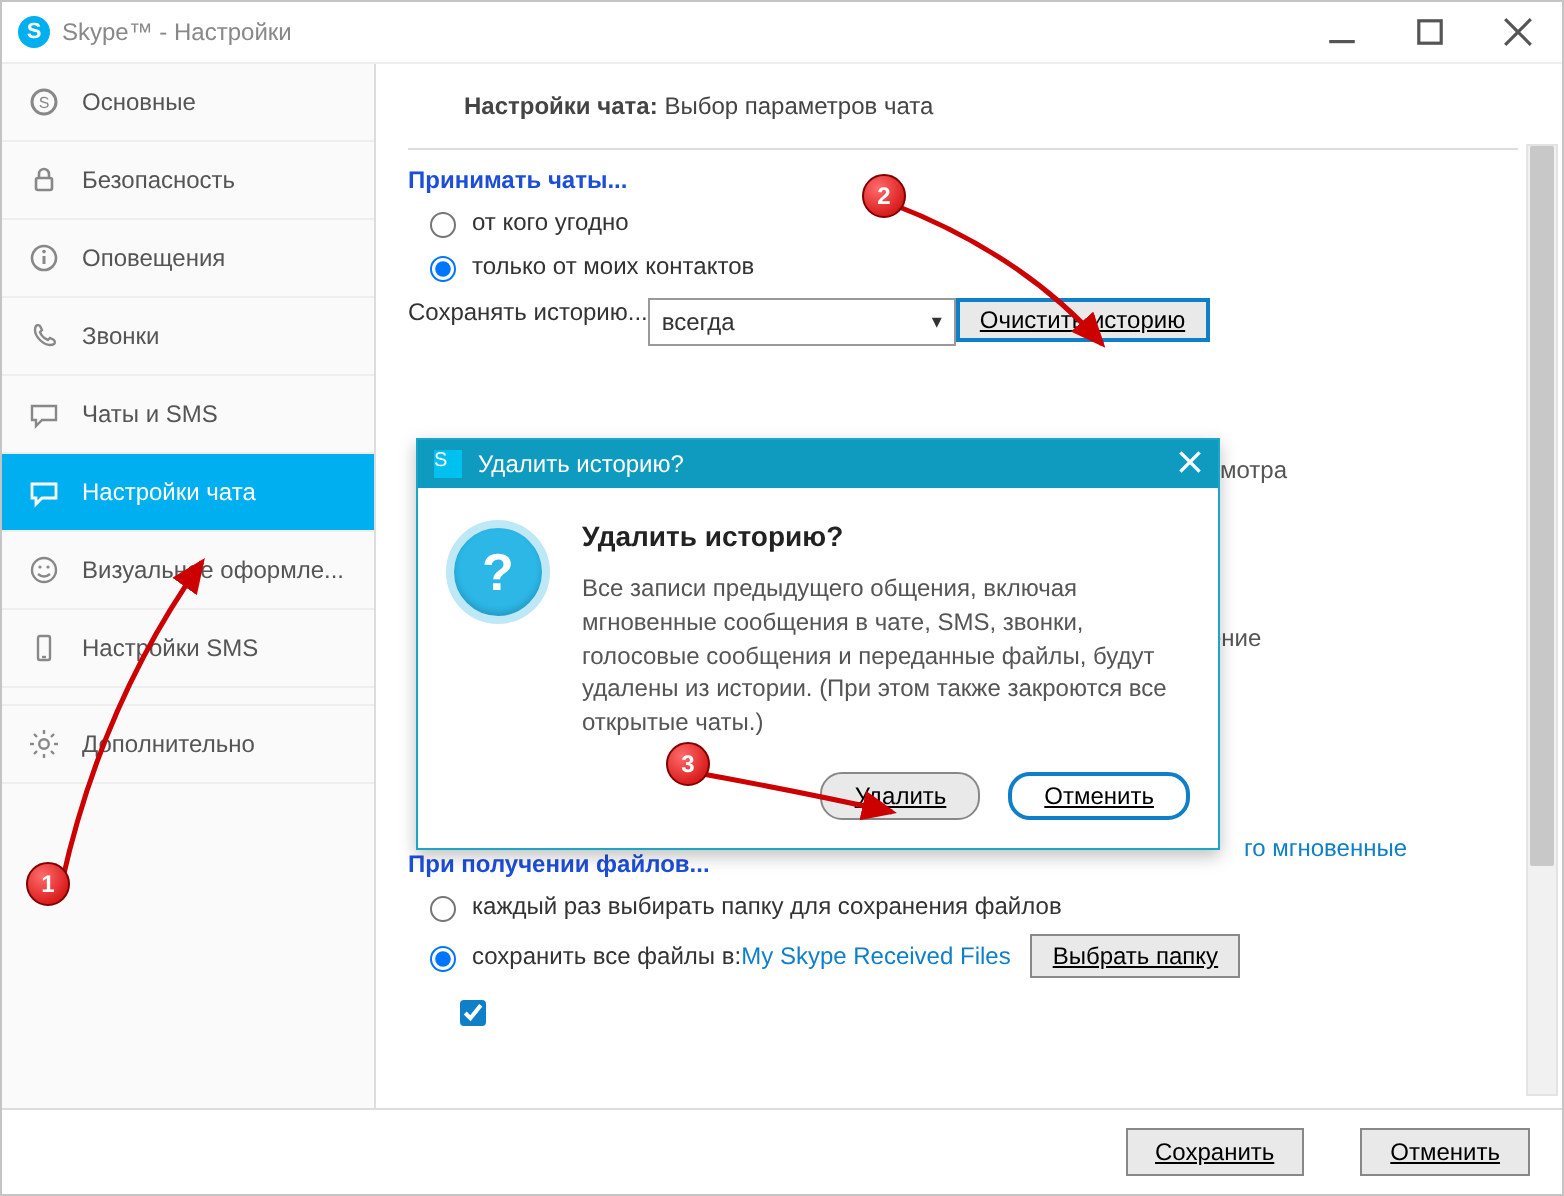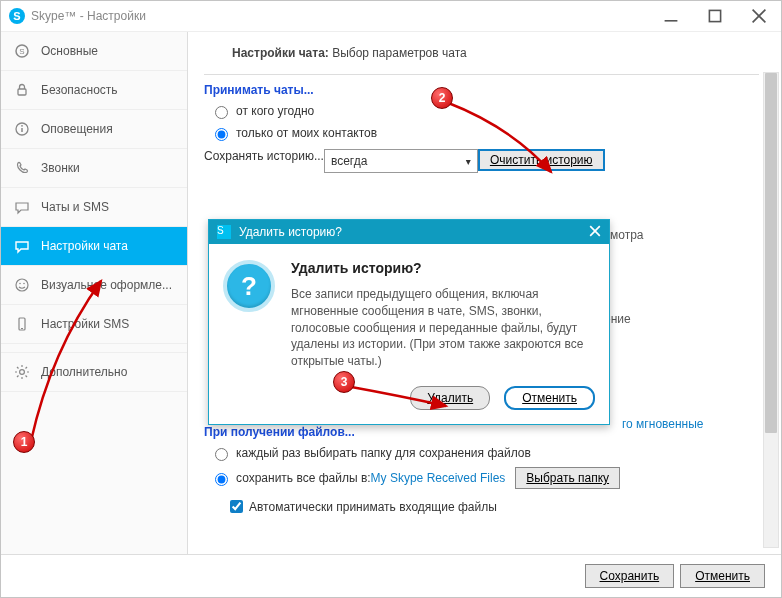--- a/index.html
+++ b/index.html
@@ -166,21 +166,21 @@
   .checkbox-row input { margin-right:6px; accent-color:#0f7fc7;}
   .link { color:#0f7fc7; text-decoration:none; cursor:pointer;}
   
   .footer {
     height:42px;
     border-top:1px solid #ddd;
     display:flex;
     align-items:center;
     justify-content:flex-end;
     padding:0 16px;
-    gap:6px;
+    gap:28px;
     background:#fff;
   }
   .footer .btn-std { height:24px; padding:0 14px; }
   
   .modal {
     position:absolute;
     left:207px;
     top:218px;
     width:400px;
     background:#fff;
@@ -414,21 +414,20 @@
             <span>каждый раз выбирать папку для сохранения файлов</span>
           </label>
           <label class="radio-row" style="flex-wrap:wrap;">
             <input type="radio" name="files" checked="" style="">
             <span>сохранить все файлы в: </span>
             <a class="link">My Skype Received Files</a>
             <button class="btn-std" style="margin-left:10px;">Выбрать папку</button>
           </label>
           <label class="checkbox-row">
             <input type="checkbox" checked="" style="">
-            <span>Автоматически принимать входящие файлы</span>
           </label>
         </div>
       </div>
 
       <div class="scrollbar">
         <div class="scrollbar-thumb"></div>
       </div>
     </div>
   </div>
 

